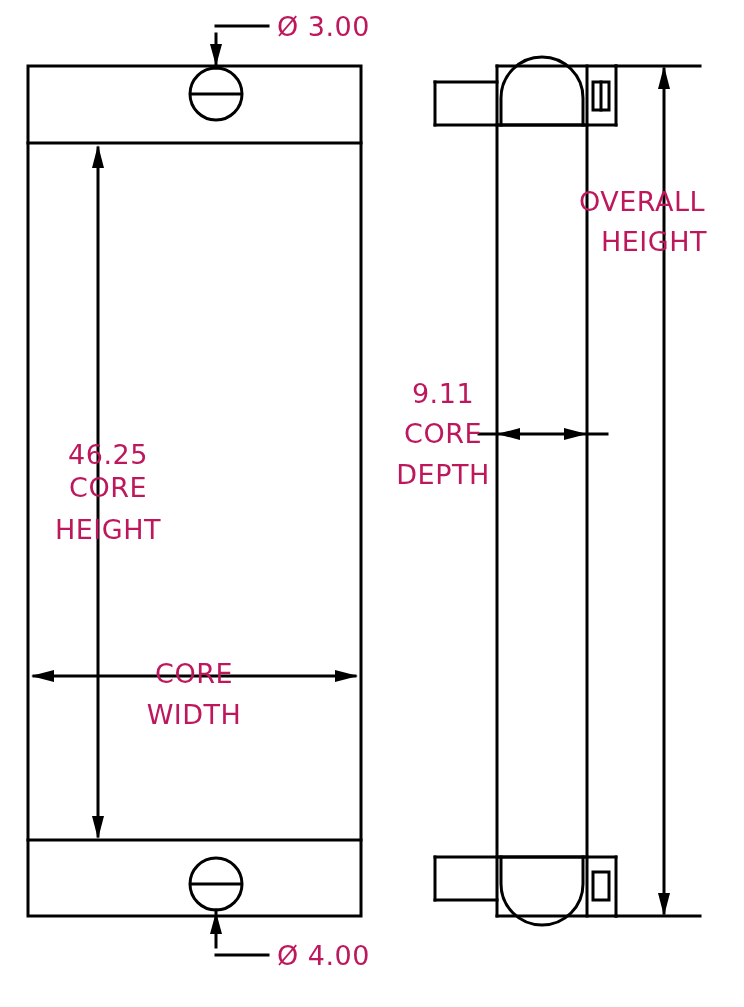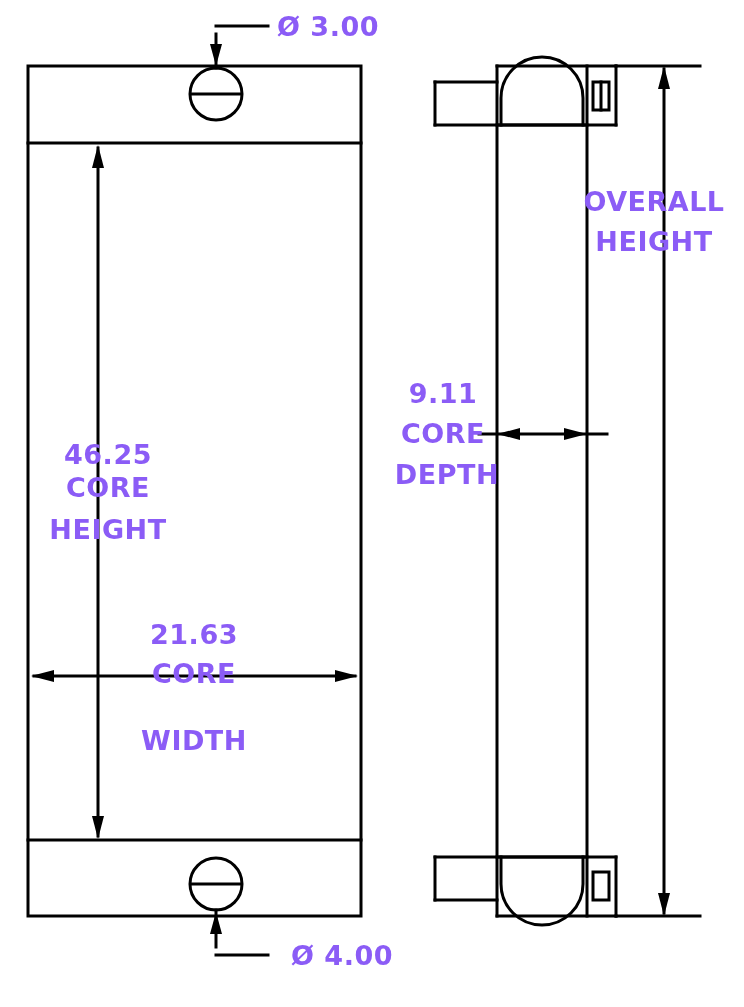--- a/index.html
+++ b/index.html
@@ -26,25 +26,25 @@
     position: absolute;
     left: 0;
     top: 0;
     width: 744px;
     height: 1007px;
   }
   .lbl {
     position: absolute;
     font-family: "DejaVu Sans", sans-serif;
     font-size: 27px;
-    font-weight: 700;
+    font-weight: 400;
     letter-spacing: 0.5px;
     line-height: 33px;
     white-space: pre;
-    color: #8b5cf6;
+    color: #be185d;
   }
   .lbl.center { text-align: center; }
   .lbl.left { text-align: left; }
 </style>
 </head>
 <body>
 
 <div id="stage">
 
   <svg id="drawing" viewBox="0 0 744 1007">
@@ -112,30 +112,29 @@
       <polygon points="664,66 658,89 670,89" fill="#000000" stroke="none"></polygon>
       <polygon points="664,916 658,893 670,893" fill="#000000" stroke="none"></polygon>
       <line x1="616" y1="66" x2="700" y2="66"></line>
       <line x1="616" y1="916" x2="700" y2="916"></line>
 
     </g>
   </svg>
 
   <div class="lbl left" style="left:277px; top:10px;">Ø 3.00</div>
 
-  <div class="lbl left" style="left:291px; top:939px;">Ø 4.00</div>
+  <div class="lbl left" style="left:277px; top:939px;">Ø 4.00</div>
 
   <div class="lbl center" style="left:38px; top:438px; width:140px;">46.25</div>
   <div class="lbl center" style="left:38px; top:471px; width:140px;">CORE</div>
   <div class="lbl center" style="left:38px; top:513px; width:140px;">HEIGHT</div>
 
-  <div class="lbl center" style="left:124px; top:618px; width:140px;">21.63</div>
   <div class="lbl center" style="left:124px; top:657px; width:140px;">CORE</div>
-  <div class="lbl center" style="left:124px; top:724px; width:140px;">WIDTH</div>
+  <div class="lbl center" style="left:124px; top:698px; width:140px;">WIDTH</div>
 
   <div class="lbl center" style="left:373px; top:377px; width:140px;">9.11</div>
   <div class="lbl center" style="left:373px; top:417px; width:140px;">CORE</div>
-  <div class="lbl center" style="left:359px; top:458px; width:140px;text-align:right;">DEPTH</div>
+  <div class="lbl center" style="left:373px; top:458px; width:140px;">DEPTH</div>
 
-  <div class="lbl center" style="left:568px; top:185px; width:172px;">OVERALL</div>
+  <div class="lbl center" style="left:556px; top:185px; width:172px;">OVERALL</div>
   <div class="lbl center" style="left:568px; top:225px; width:172px;">HEIGHT</div>
 
 </div>
 
 </body></html>

